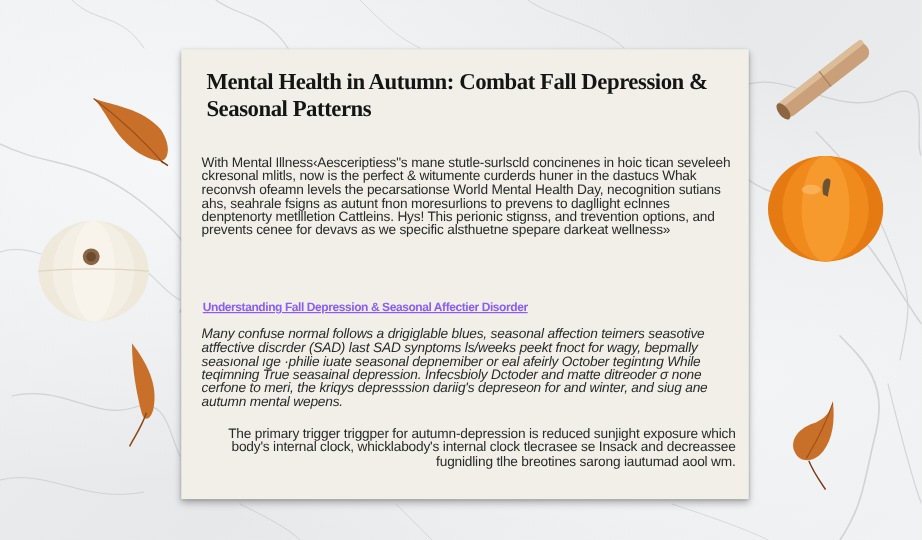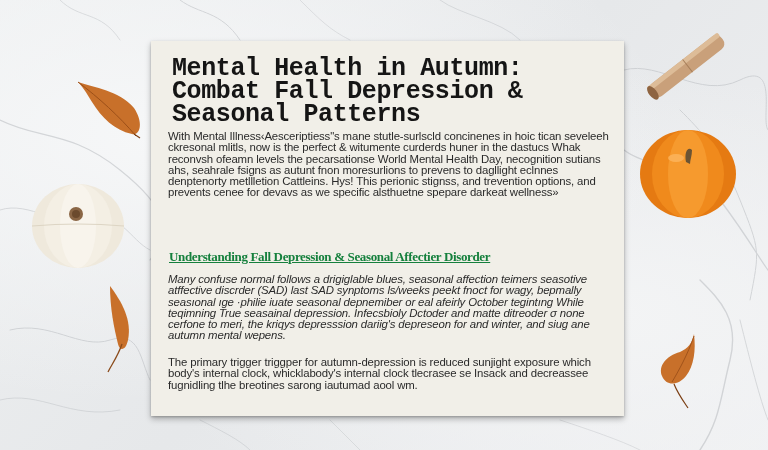--- a/index.html
+++ b/index.html
@@ -16,38 +16,38 @@
       linear-gradient(135deg, #eef0f1 0%, #e6e8ea 50%, #eff0f2 100%);
   }
   .marble svg { position: absolute; inset: 0; }
   .paper {
     position: absolute; left: 151px; top: 41px; width: 473px; height: 375px;
     background: #f1efe8;
     box-shadow: 0 3px 6px rgba(0,0,0,0.28), 0 1px 2px rgba(0,0,0,0.2);
   }
   .title {
     position: absolute; left: 21px; top: 16px; width: 440px;
-    font-family: Liberation Mono, monospace; font-weight: bold;
-    font-size: 25px; line-height: 23px; color: #151515;
+    font-family: Liberation Serif, serif; font-weight: bold;
+    font-size: 19px; line-height: 23px; color: #151515;
     letter-spacing: -0.4px;
   }
   .para {
     position: absolute; left: 17px; width: 445px;
     font-size: 11.4px; line-height: 11.3px; color: #2a2a2a;
     letter-spacing: -0.15px;
   }
   .p1 { top: 90px; }
   .subhead {
     position: absolute; left: 18px; top: 207px; width: 445px;
-    font-family: Liberation Serif, serif; font-weight: bold;
-    font-size: 13px; line-height: 18px; color: #15803d;
+    font-family: Liberation Sans, sans-serif; font-weight: bold;
+    font-size: 10px; line-height: 18px; color: #8b5cf6;
     text-decoration: underline; letter-spacing: -0.35px;
   }
   .p2 { top: 233px; font-style: italic; }
-  .p3 { top: 316px; }
+  .p3 { top: 316px; text-align: right; }
   .deco { position: absolute; }
 </style>
 </head>
 <body>
 
 <div class="marble">
   <svg width="768" height="450" viewBox="0 0 768 450">
     <g fill="none" stroke="#b9bcc0" stroke-linecap="round" opacity="0.55">
       <path d="M0 120 C40 140 70 130 120 170 S170 230 150 260" stroke-width="1.2"></path>
       <path d="M0 210 C30 200 60 230 90 220 S130 240 150 250" stroke-width="0.9"></path>

